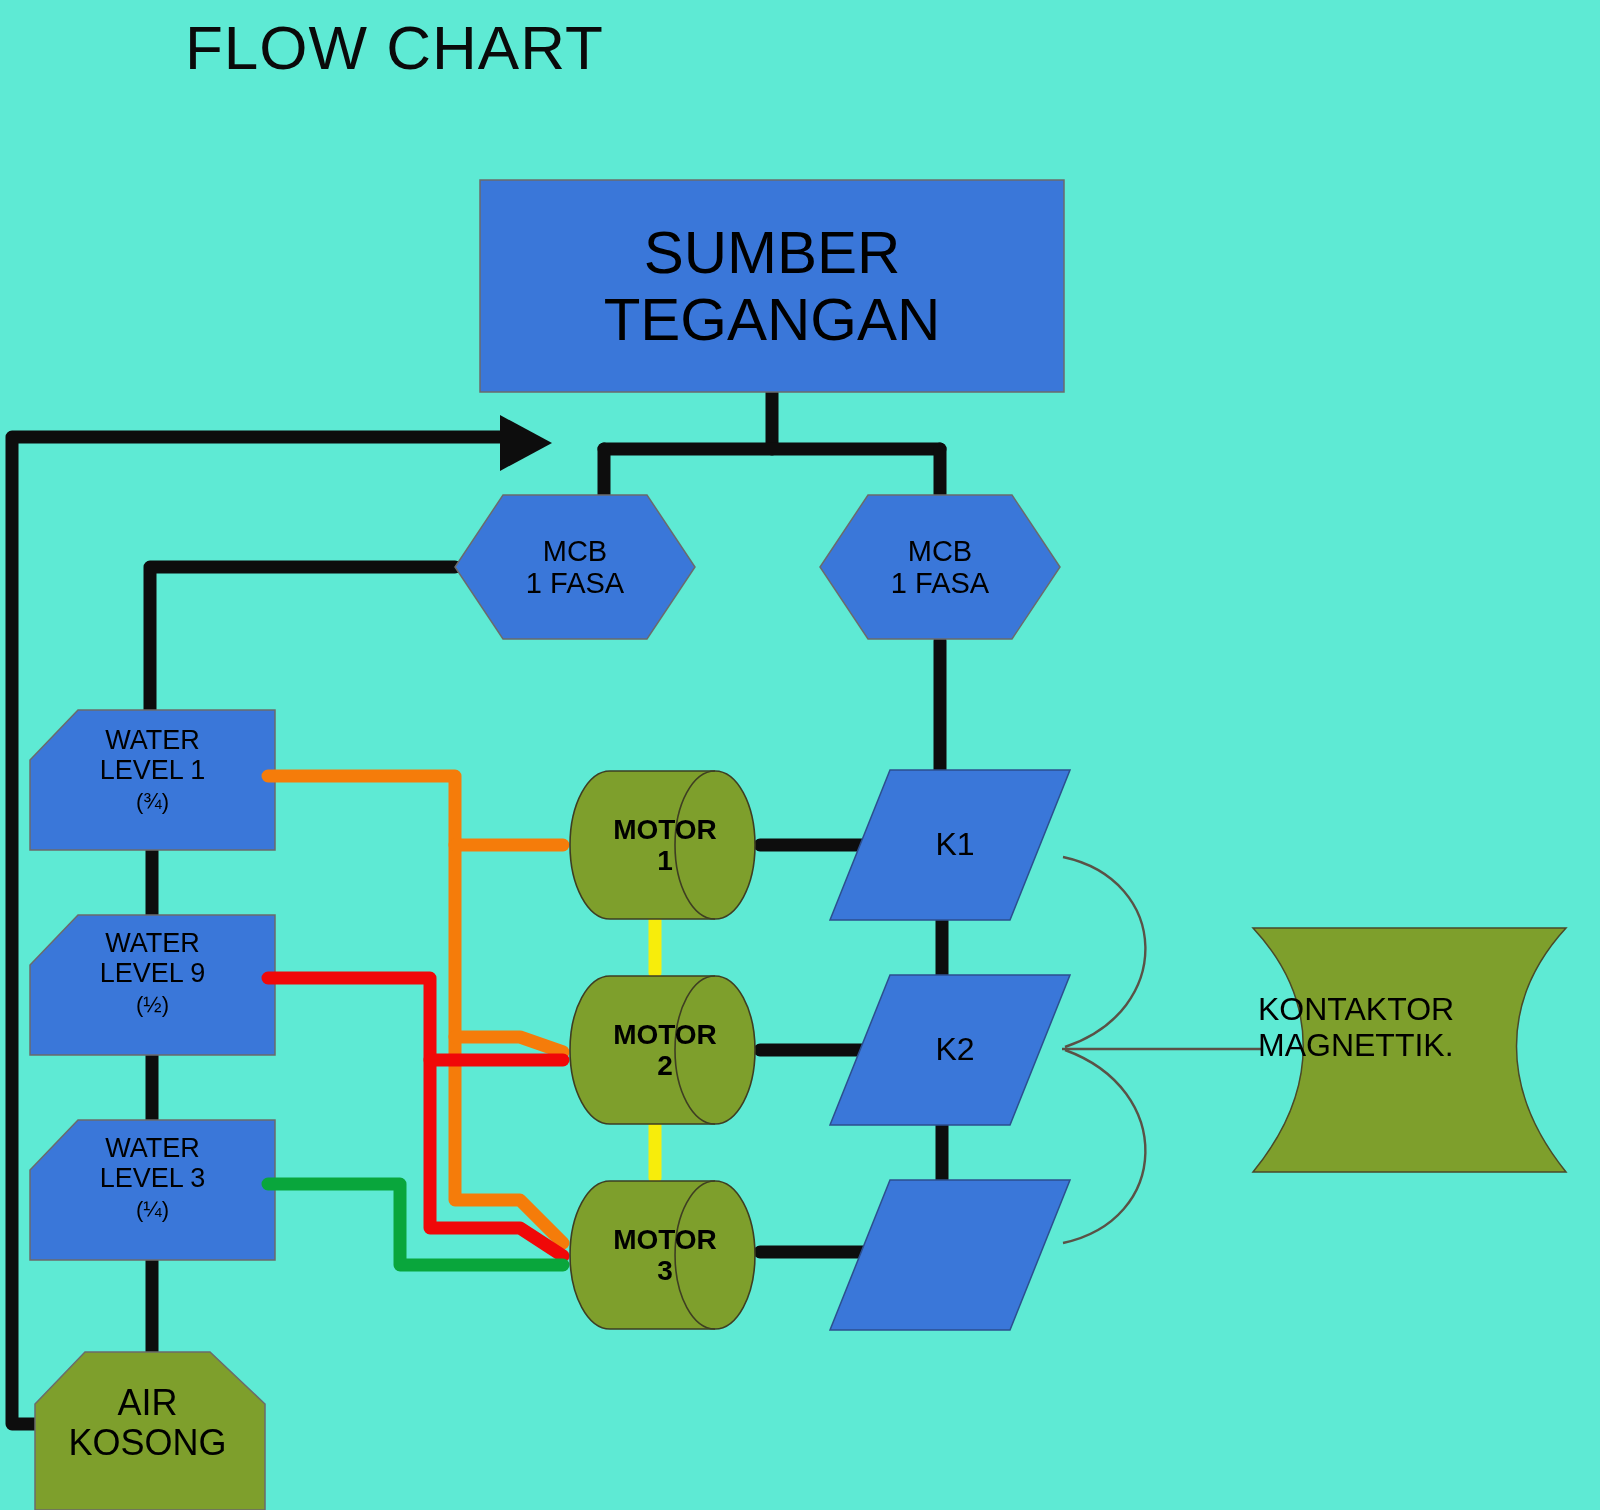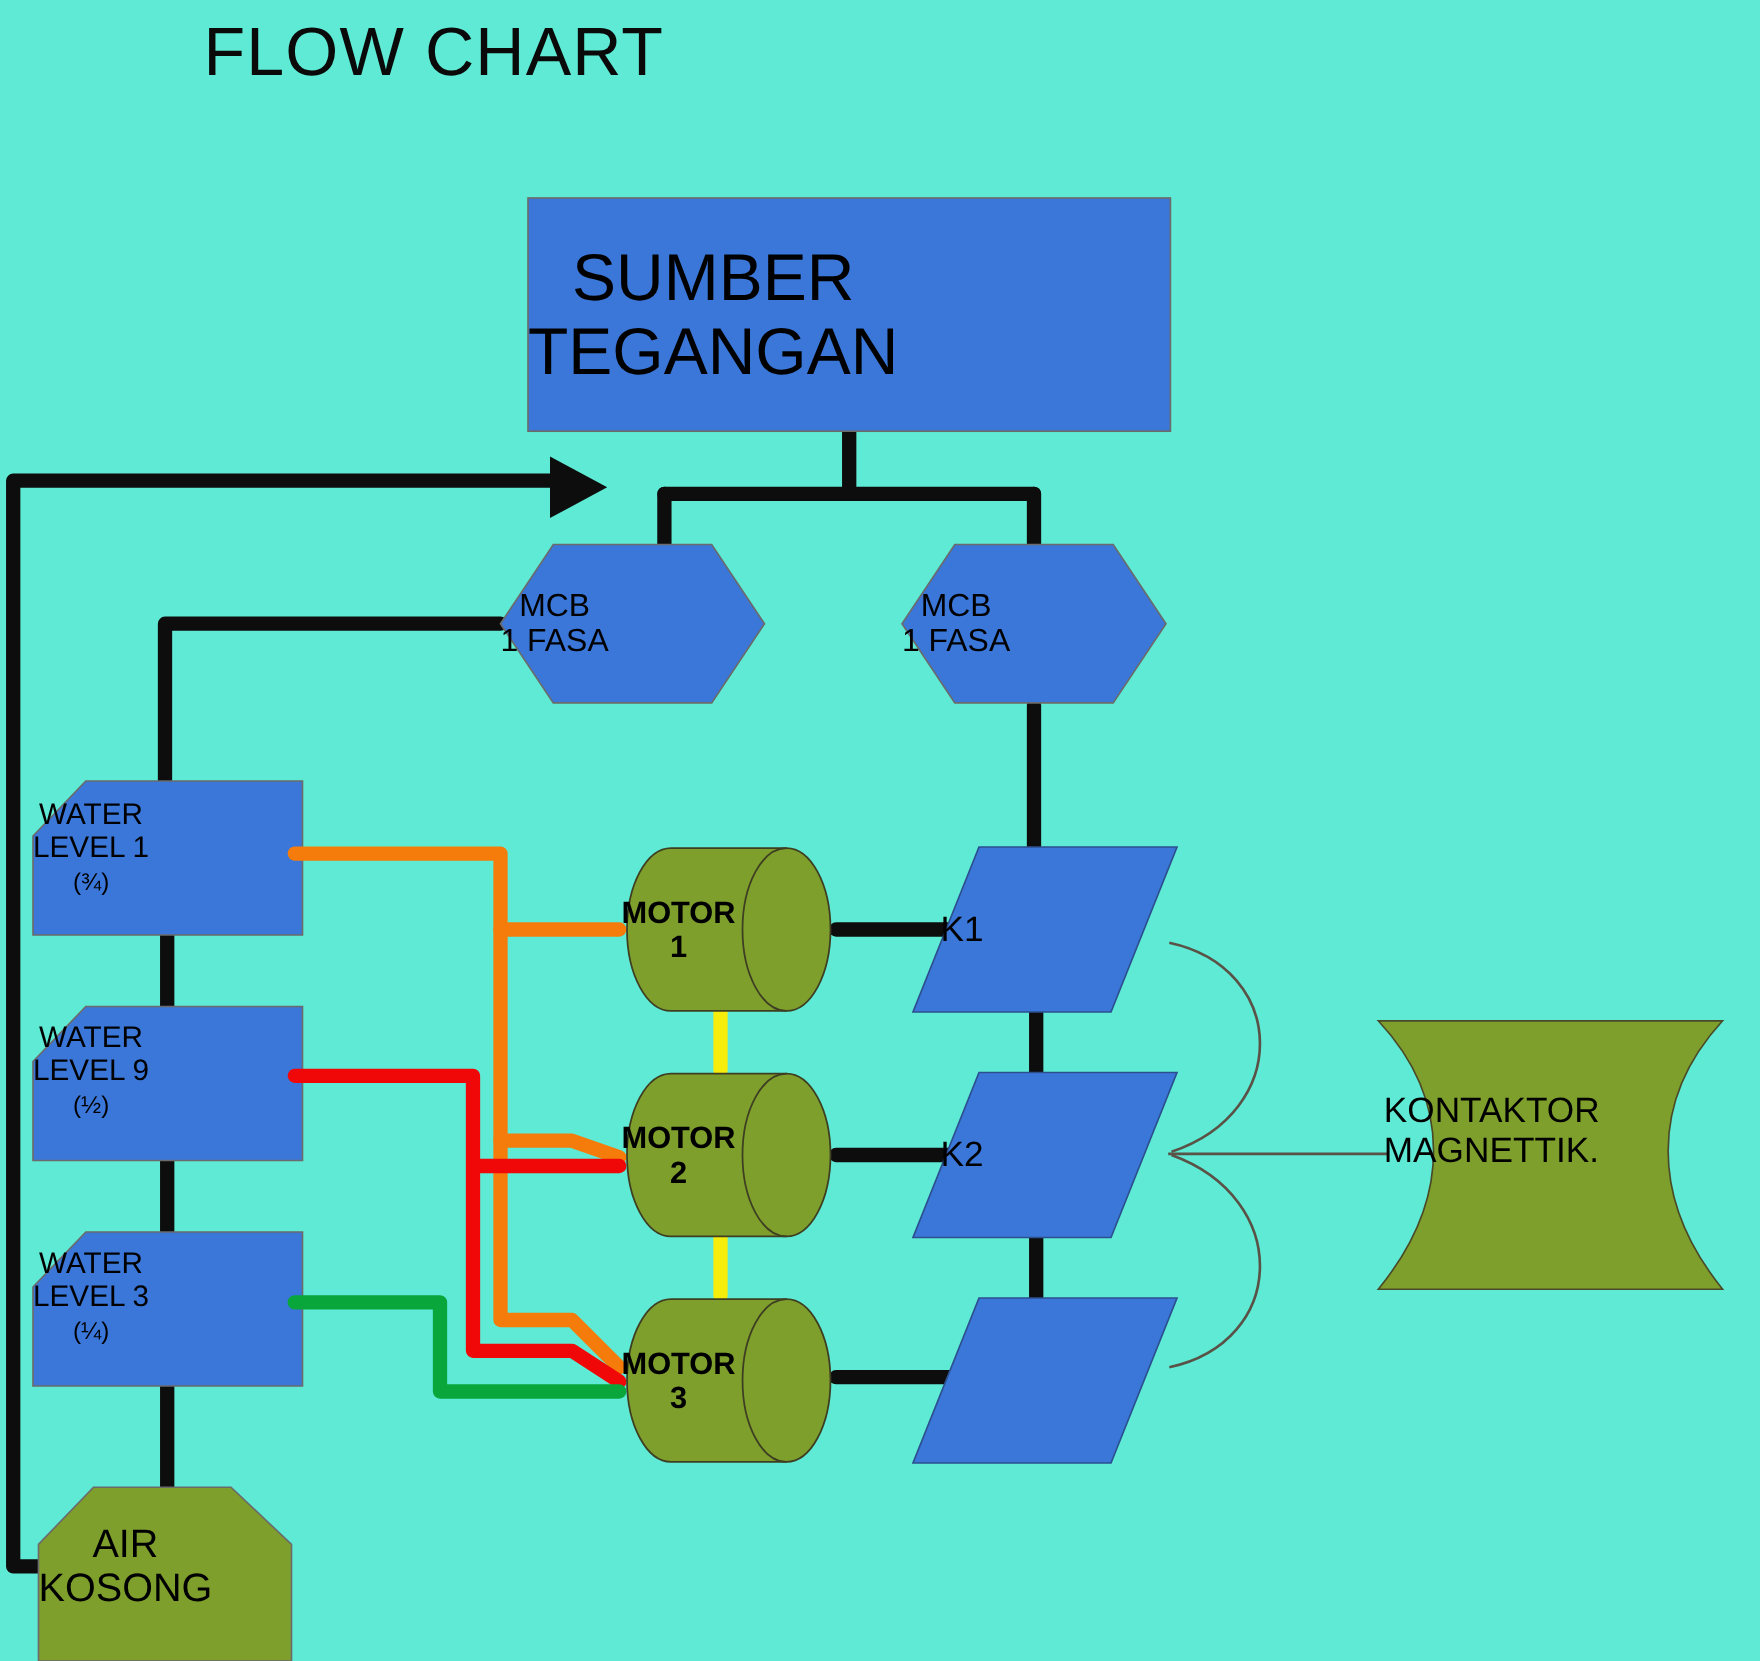--- a/index.html
+++ b/index.html
@@ -1,20 +1,20 @@
 <!DOCTYPE html>
 <html><head>
 <meta charset="utf-8">
 <style>
   html,body{margin:0;padding:0;background:#f7f7f5;}
   body{font-family:"Liberation Sans",sans-serif;}
   #stage{position:relative;width:1600px;height:1510px;background:#5eead4;overflow:hidden;}
   #svgroot{position:absolute;left:0;top:0;width:1600px;height:1510px;}
   .ttl{position:absolute;left:185px;top:12px;font-size:62px;letter-spacing:1px;color:#0a0a0a;white-space:nowrap;}
-  .lbl{position:absolute;display:flex;align-items:center;
+  .lbl{position:absolute;display:flex;align-items:center;justify-content:center;
        text-align:center;color:#000;pointer-events:none;line-height:1.12;}
   .sumber{left:480px;top:180px;width:584px;height:212px;font-size:60px;}
   .mcb1{left:455px;top:493px;width:240px;height:148px;font-size:29px;}
   .mcb2{left:820px;top:493px;width:240px;height:148px;font-size:29px;}
   .wl{width:245px;height:120px;font-size:27px;}
   .wl1{left:30px;top:710px;}
   .wl2{left:30px;top:913px;}
   .wl3{left:30px;top:1118px;}
   .frac{font-size:22px;}
   .motor{width:200px;height:148px;font-size:28px;font-weight:bold;}

